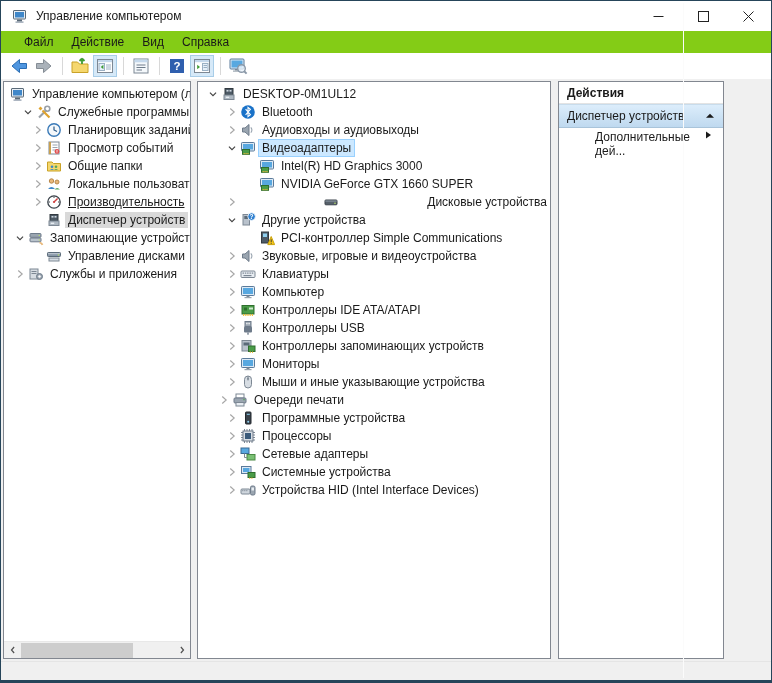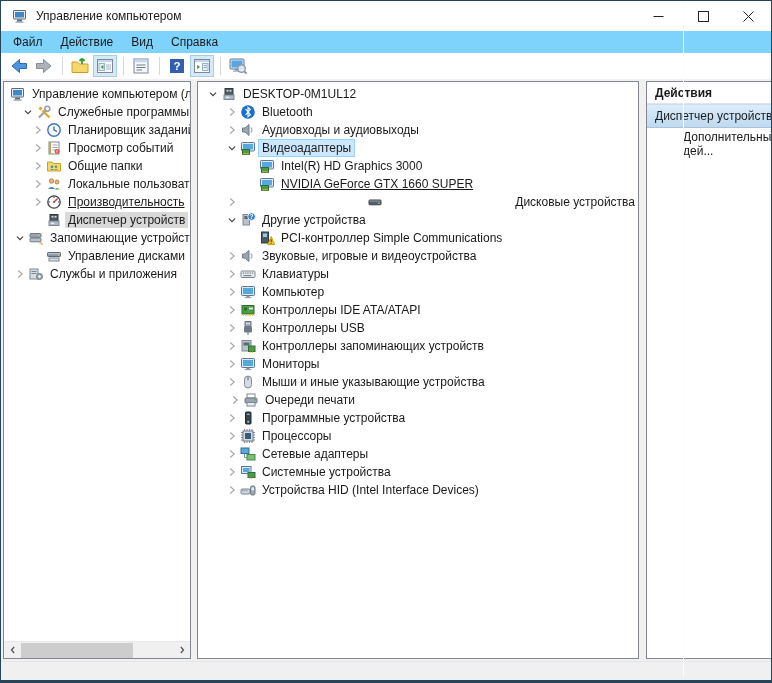--- a/index.html
+++ b/index.html
@@ -13,33 +13,33 @@
   }
   
   .titlebar{height:30px;display:flex;align-items:center;background:#ffffff;}
   .titlebar .appicon{width:16px;height:16px;margin-left:11px;flex:none;}
   .titlebar .appicon svg{width:16px;height:16px;display:block;}
   .titlebar .title{margin-left:8px;font-size:12px;white-space:nowrap;}
   .controls{margin-left:auto;display:flex;height:30px;}
   .wbtn{width:45px;height:30px;display:flex;align-items:center;justify-content:center;}
   .wbtn svg{width:11px;height:11px;display:block;}
   
-  .menubar{height:22px;display:flex;align-items:center;padding-left:3px;background:#7dd3fc;}
+  .menubar{height:22px;display:flex;align-items:center;padding-left:14px;background:#84cc16;}
   .menu-item{padding:3px 9px;white-space:nowrap;}
   
   .toolbar{height:26px;display:flex;align-items:center;padding-left:6px;background:#ffffff;}
   .tbtn{width:24px;height:22px;display:flex;align-items:center;justify-content:center;border:1px solid transparent;margin-right:1px;}
   .tbtn.toggled{background:#d6e9f8;border-color:#a8cde8;}
   .tbtn svg{width:20px;height:20px;display:block;}
   .tsep{width:1px;height:18px;background:#d8d8d8;margin:0 5px;flex:none;}
   
   .main{height:582px;background:#f0f0f0;display:flex;padding:2px;}
   .panel{background:#ffffff;border:1px solid #828790;height:578px;overflow:hidden;}
   .sidebar{width:188px;flex:none;display:flex;flex-direction:column;}
-  .devices{width:442px;flex:none;margin-left:6px;}
+  .devices{width:354px;flex:none;margin-left:6px;}
   .actions{width:166px;flex:none;margin-left:7px;}
   .tree{padding-top:3px;overflow:hidden;}
   .sidebar .tree{flex:1 1 auto;}
   .tree-row{display:flex;align-items:center;height:18px;white-space:nowrap;}
   .chev{width:17px;height:16px;flex:none;display:flex;align-items:center;justify-content:center;}
   .chev svg{width:14px;height:14px;display:block;}
   .ticon{width:16px;height:16px;flex:none;margin-right:3px;}
   .ticon svg{width:16px;height:16px;display:block;}
   .label{padding:1px 3px;overflow:hidden;text-overflow:clip;}
   #sidebar-tree .tree-row.selected .label{background:#d9d9d9;}
@@ -460,21 +460,21 @@
                 <rect x="1.5" y="2.5" width="13" height="8.5" rx="0.8" fill="#dce9f5" stroke="#5a7a9a"></rect>
                 <rect x="3" y="4" width="10" height="5.5" fill="#58a8e0"></rect>
                 <rect x="2.5" y="9.5" width="7" height="4.8" fill="#4a9c48" stroke="#2f6e2e"></rect>
                 <rect x="3.6" y="13" width="1.1" height="1.2" fill="#f2c040"></rect>
                 <rect x="5.5" y="13" width="1.1" height="1.2" fill="#f2c040"></rect>
                 <rect x="7.4" y="13" width="1.1" height="1.2" fill="#f2c040"></rect>
               </svg>
             </span>
             <span class="label">Intel(R) HD Graphics 3000</span>
           </div>
-          <div class="tree-row" style="padding-left: 44px; text-decoration: underline;">
+          <div class="tree-row" style="padding-left: 44px;">
             <span class="chev"></span>
             <span class="ticon">
               <svg viewBox="0 0 16 16">
                 <rect x="1.5" y="2.5" width="13" height="8.5" rx="0.8" fill="#dce9f5" stroke="#5a7a9a"></rect>
                 <rect x="3" y="4" width="10" height="5.5" fill="#58a8e0"></rect>
                 <rect x="2.5" y="9.5" width="7" height="4.8" fill="#4a9c48" stroke="#2f6e2e"></rect>
                 <rect x="3.6" y="13" width="1.1" height="1.2" fill="#f2c040"></rect>
                 <rect x="5.5" y="13" width="1.1" height="1.2" fill="#f2c040"></rect>
                 <rect x="7.4" y="13" width="1.1" height="1.2" fill="#f2c040"></rect>
               </svg>
@@ -652,21 +652,21 @@
             </span>
             <span class="ticon">
               <svg viewBox="0 0 16 16">
                 <rect x="4.5" y="2" width="7" height="12" rx="3.5" fill="#d7dde3" stroke="#7d8894"></rect>
                 <line x1="8" y1="2" x2="8" y2="6.5" stroke="#7d8894"></line>
                 <rect x="7.3" y="3.6" width="1.4" height="2.4" rx="0.7" fill="#7d8894"></rect>
               </svg>
             </span>
             <span class="label">Мыши и иные указывающие устройства</span>
           </div>
-          <div class="tree-row" style="padding-left: 28px;">
+          <div class="tree-row" style="padding-left: 17px;">
             <span class="chev">
               <svg viewBox="0 0 16 16">
                 <path d="M6 4 L10.5 8 L6 12" fill="none" stroke="#a6a6a6" stroke-width="1.3"></path>
               </svg>
             </span>
             <span class="ticon">
               <svg viewBox="0 0 16 16">
                 <rect x="4" y="2" width="8" height="4" fill="#fff" stroke="#7d8894"></rect>
                 <rect x="2" y="6" width="12" height="5" rx="1" fill="#9aa5b0" stroke="#6e7b8a"></rect>
                 <rect x="4" y="10.5" width="8" height="3.5" fill="#e8edf2" stroke="#7d8894"></rect>

